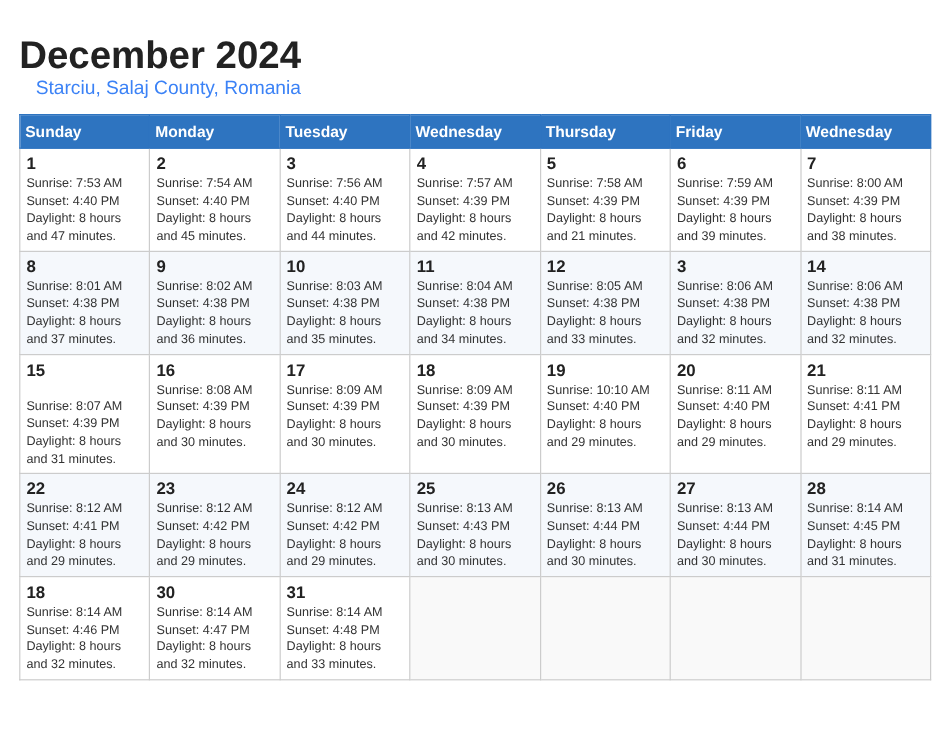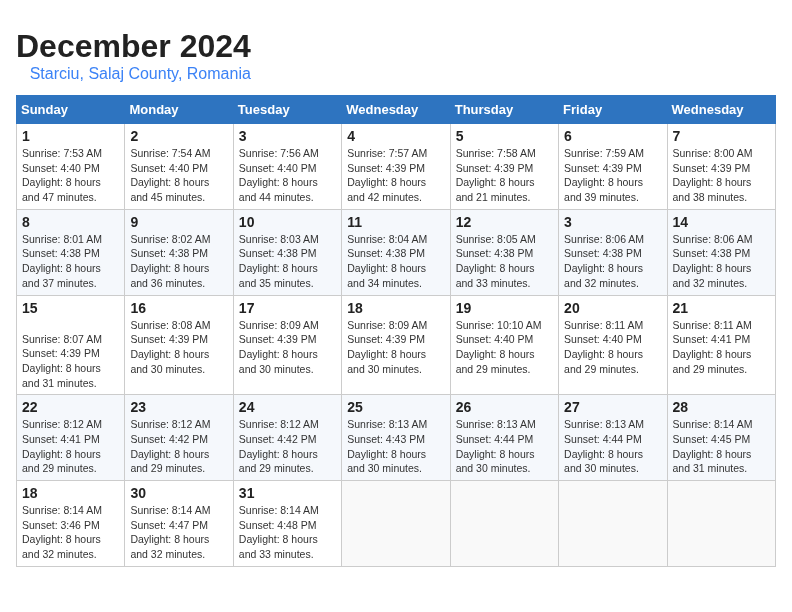--- a/index.html
+++ b/index.html
@@ -370,21 +370,21 @@
             <span style="display: block;">Daylight: 8 hours</span>
             <span style="display: block;">and 31 minutes.</span>
           </div>
         </td>
       </tr>
       <tr>
         <td>
           <span class="day-num">18</span>
           <div class="day-info">
             <span style="display: block;">Sunrise: 8:14 AM</span>
-            <span style="display: block;">Sunset: 3:46 PM</span>
+            <span style="display: block;">Sunset: 4:46 PM</span>
             <span style="display: block;">Daylight: 8 hours</span>
             <span style="display: block;">and 32 minutes.</span>
           </div>
         </td>
         <td>
           <span class="day-num">30</span>
           <div class="day-info">
             <span style="display: block;">Sunrise: 8:14 AM</span>
             <span style="display: block;">Sunset: 4:47 PM</span>
             <span style="display: block;">Daylight: 8 hours</span>

